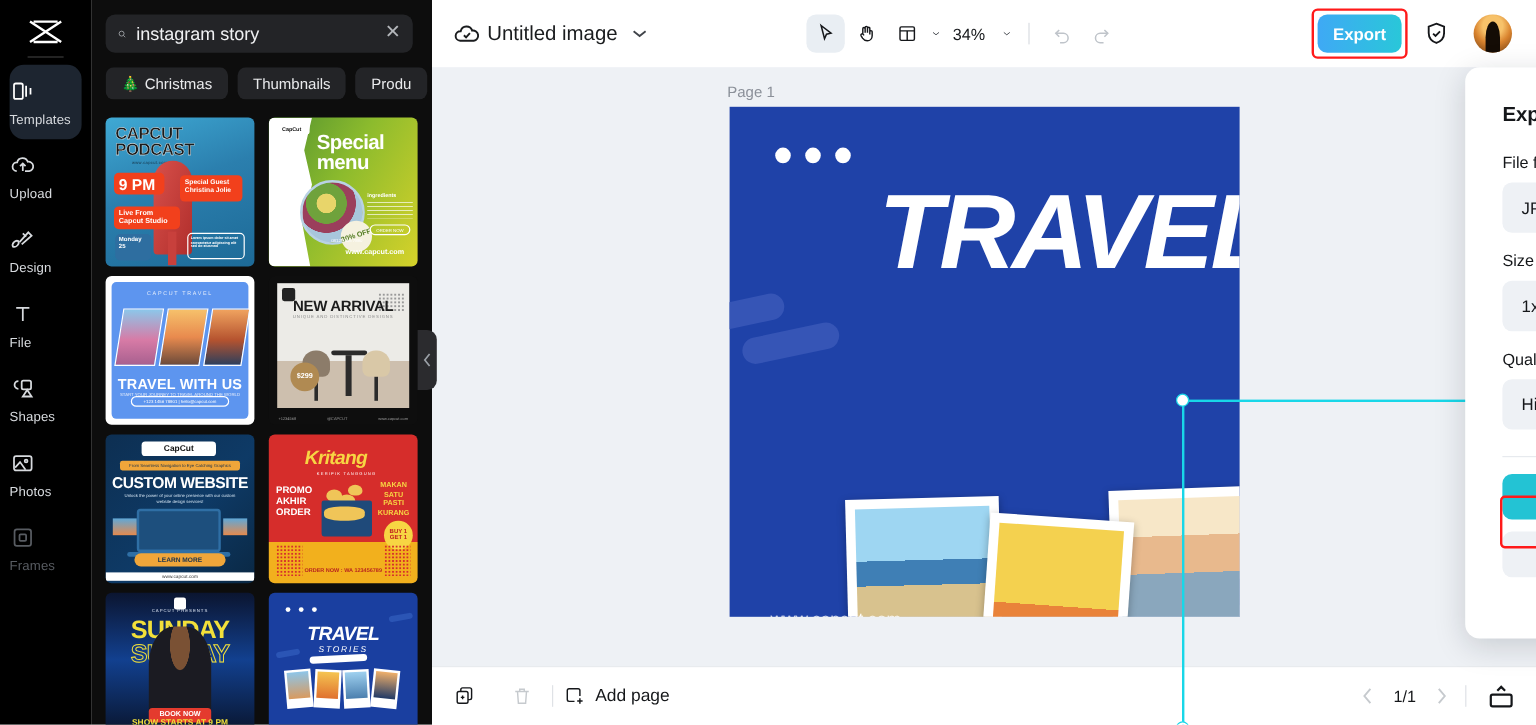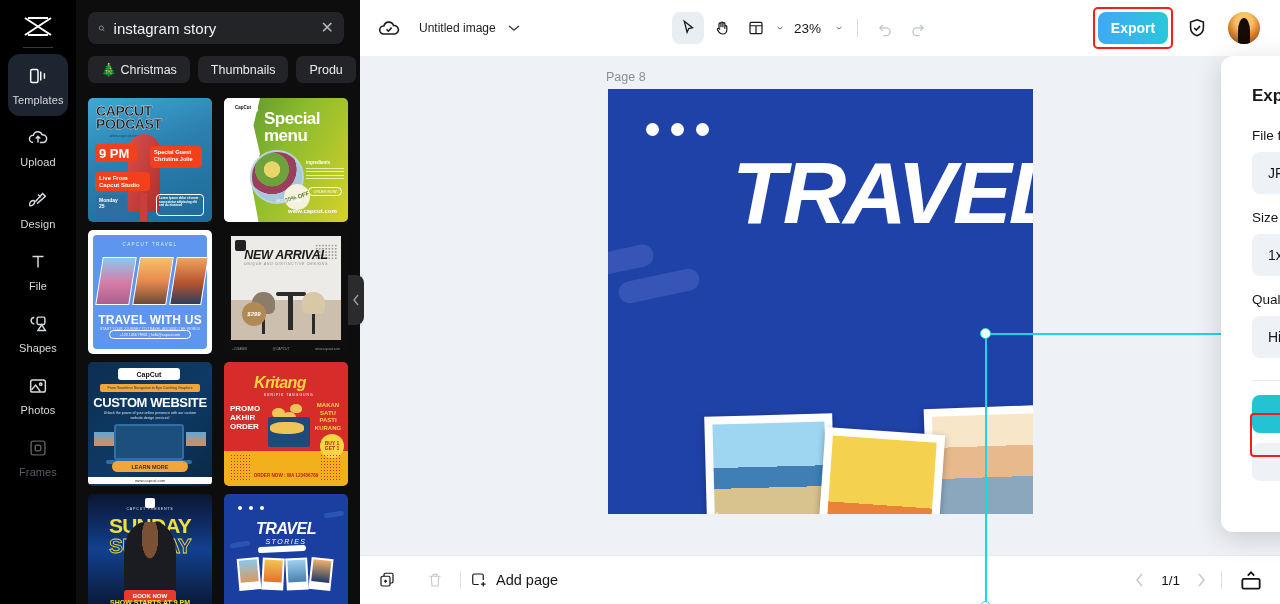--- a/index.html
+++ b/index.html
@@ -15,21 +15,21 @@
   #rail {
     position: absolute; left: 0; top: 0; width: 76px; height: 604px;
     background: #000000;
     display: flex; flex-direction: column; align-items: center;
     padding-top: 10px;
   }
   #logo { width: 40px; height: 34px; display: flex; align-items: center; justify-content: center; }
   #rail-sep { width: 30px; height: 1px; background: #3a3a3a; margin: 3px 0 6px; }
   .rail-item {
     width: 60px; height: 62px; border-radius: 12px;
-    display: flex; flex-direction: column; align-items: center; justify-content: center;
+    display: flex; flex-direction: column; justify-content: center;
     gap: 7px; cursor: pointer; color: #d7dade;
   }
   .rail-item.active { background: #1d2530; }
   .rail-item .rl { font-size: 11px; letter-spacing: .1px; }
   .rail-item.dim { color: #585c62; }
   .rail-ico { width: 22px; height: 22px; display:block; }
 
   
   #panel {
     position: absolute; left: 76px; top: 0; width: 284px; height: 604px;
@@ -115,21 +115,21 @@
   .th3 .p1{left:6px;width:34px;background:linear-gradient(#8cc7ea,#d77ba6 55%,#a8608f);}
   .th3 .p2{left:43px;width:34px;background:linear-gradient(#f6c16b,#e88a4e 50%,#6b4a3a);}
   .th3 .p3{left:80px;width:32px;background:linear-gradient(#f0a35f,#b5532f 55%,#2d3f5c);}
   .th3 .t-title{position:absolute;top:78px;left:0;right:0;text-align:center;color:#fff;
      font-size:12px;font-weight:bold;letter-spacing:.2px;}
   .th3 .t-sub{position:absolute;top:92px;left:0;right:0;text-align:center;color:#e7eefb;font-size:3.6px;line-height:5px;}
   .th3 .pill{position:absolute;bottom:10px;left:16px;right:16px;height:9px;border:.6px solid #fff;
      border-radius:5px;font-size:3.6px;color:#fff;display:flex;align-items:center;justify-content:center;}
 
   
-  .th4 { background:#0e0e0e;font-style:italic; }
+  .th4 { background:#0e0e0e; }
   .th4 .room{position:absolute;left:7px;top:6px;right:7px;bottom:14px;
      background:linear-gradient(#ecebe7 0 62%,#cdbfae 62% 100%);}
   .th4 .t-title{position:absolute;top:18px;left:0;right:0;text-align:center;font-size:12.5px;
      font-weight:bold;color:#1c1c1c;letter-spacing:-.3px;}
   .th4 .t-sub{position:absolute;top:32px;left:0;right:0;text-align:center;font-size:3.6px;
      color:#8b8b8b;letter-spacing:.7px;}
   .th4 .logo{position:absolute;left:11px;top:10px;width:11px;height:11px;background:#222;border-radius:2px;}
   .th4 .dots{position:absolute;right:11px;top:14px;width:22px;height:16px;
      background:radial-gradient(#999 0.6px,transparent 0.7px) 0 0/3.2px 3.2px;}
   .th4 .table{position:absolute;left:52px;top:62px;width:30px;height:4px;background:#2b2b2b;border-radius:2px;}
@@ -231,21 +231,21 @@
   }
 
   
   #main { position: absolute; left: 360px; top: 0; width: 920px; height: 604px; background: #fff; }
 
   #topbar {
     position: absolute; left: 0; top: 0; width: 920px; height: 56px;
     background: #fff; display: flex; align-items: center;
   }
   #cloud-ico { margin-left: 17px; width: 24px; height: 24px; color:#1b1d1f; }
-  #doctitle { margin-left: 18px; font-size: 12px; color: #1b1d1f; }
+  #doctitle { margin-left: 5px; font-size: 17px; color: #1b1d1f; }
   #titlechev { margin-left: 12px; color:#40444a; font-size: 11px; cursor:pointer; }
 
   #tools { position:absolute; left: 312px; top: 12px; display: flex; align-items: center; gap: 2px; }
   .tbtn {
     width: 32px; height: 32px; border-radius: 8px; display:flex; align-items:center;
     justify-content:center; cursor:pointer; color:#15171a;
   }
   .tbtn.sel { background:#e9eef3; }
   .chev { font-size: 10px; color:#3c4046; padding: 0 3px; cursor:pointer; }
   #zoomval { font-size: 13.5px; color:#15171a; margin-left:6px; }
@@ -618,21 +618,21 @@
         </div>
         <div class="tbtn">
           <svg width="18" height="18" viewBox="0 0 24 24" fill="none" stroke="#15171a" stroke-width="1.6">
             <rect x="4" y="4.5" width="16" height="15" rx="1.6"></rect>
               <path d="M4 9h16M12 9v10.5"></path>
           </svg>
         </div>
         <svg class="chev" width="12" height="8" viewBox="0 0 12 8" fill="none" stroke="#3c4046" stroke-width="1.5">
           <path d="M1 2l5 4 5-4"></path>
         </svg>
-        <div id="zoomval">23%</div>
+        <div id="zoomval">34%</div>
         <svg class="chev" style="margin-left:10px" width="12" height="8" viewBox="0 0 12 8" fill="none" stroke="#3c4046" stroke-width="1.5">
           <path d="M1 2l5 4 5-4"></path>
         </svg>
         <div id="vsep"></div>
         <div class="undo">
           <svg width="17" height="17" viewBox="0 0 24 24" fill="none" stroke="#bfc4ca" stroke-width="1.8">
             <path d="M8 7L4 11l4 4"></path>
               <path d="M4 11h9a5.5 5.5 0 010 11H9"></path>
           </svg>
         </div>
@@ -651,21 +651,21 @@
         <path d="M12 3l7 2.6v5.8c0 4.3-2.9 7.6-7 9.1-4.1-1.5-7-4.8-7-9.1V5.6z"></path>
           <path d="M9 12l2.2 2.2L15.3 10"></path>
       </svg>
 
       <div id="avatar">
           <div class="sil"></div>
         </div>
     </div>
 
     <div id="canvaswrap">
-      <div id="pagelabel">Page 8</div>
+      <div id="pagelabel">Page 1</div>
 
       <div id="artboard">
         <div class="blob bl1"></div>
         <div class="blob bl2"></div>
         <div class="blob bl3"></div>
         <div class="adot ad1"></div>
         <div class="adot ad2"></div>
         <div class="adot ad3"></div>
         <div class="bigtxt">TRAVEL</div>
 

